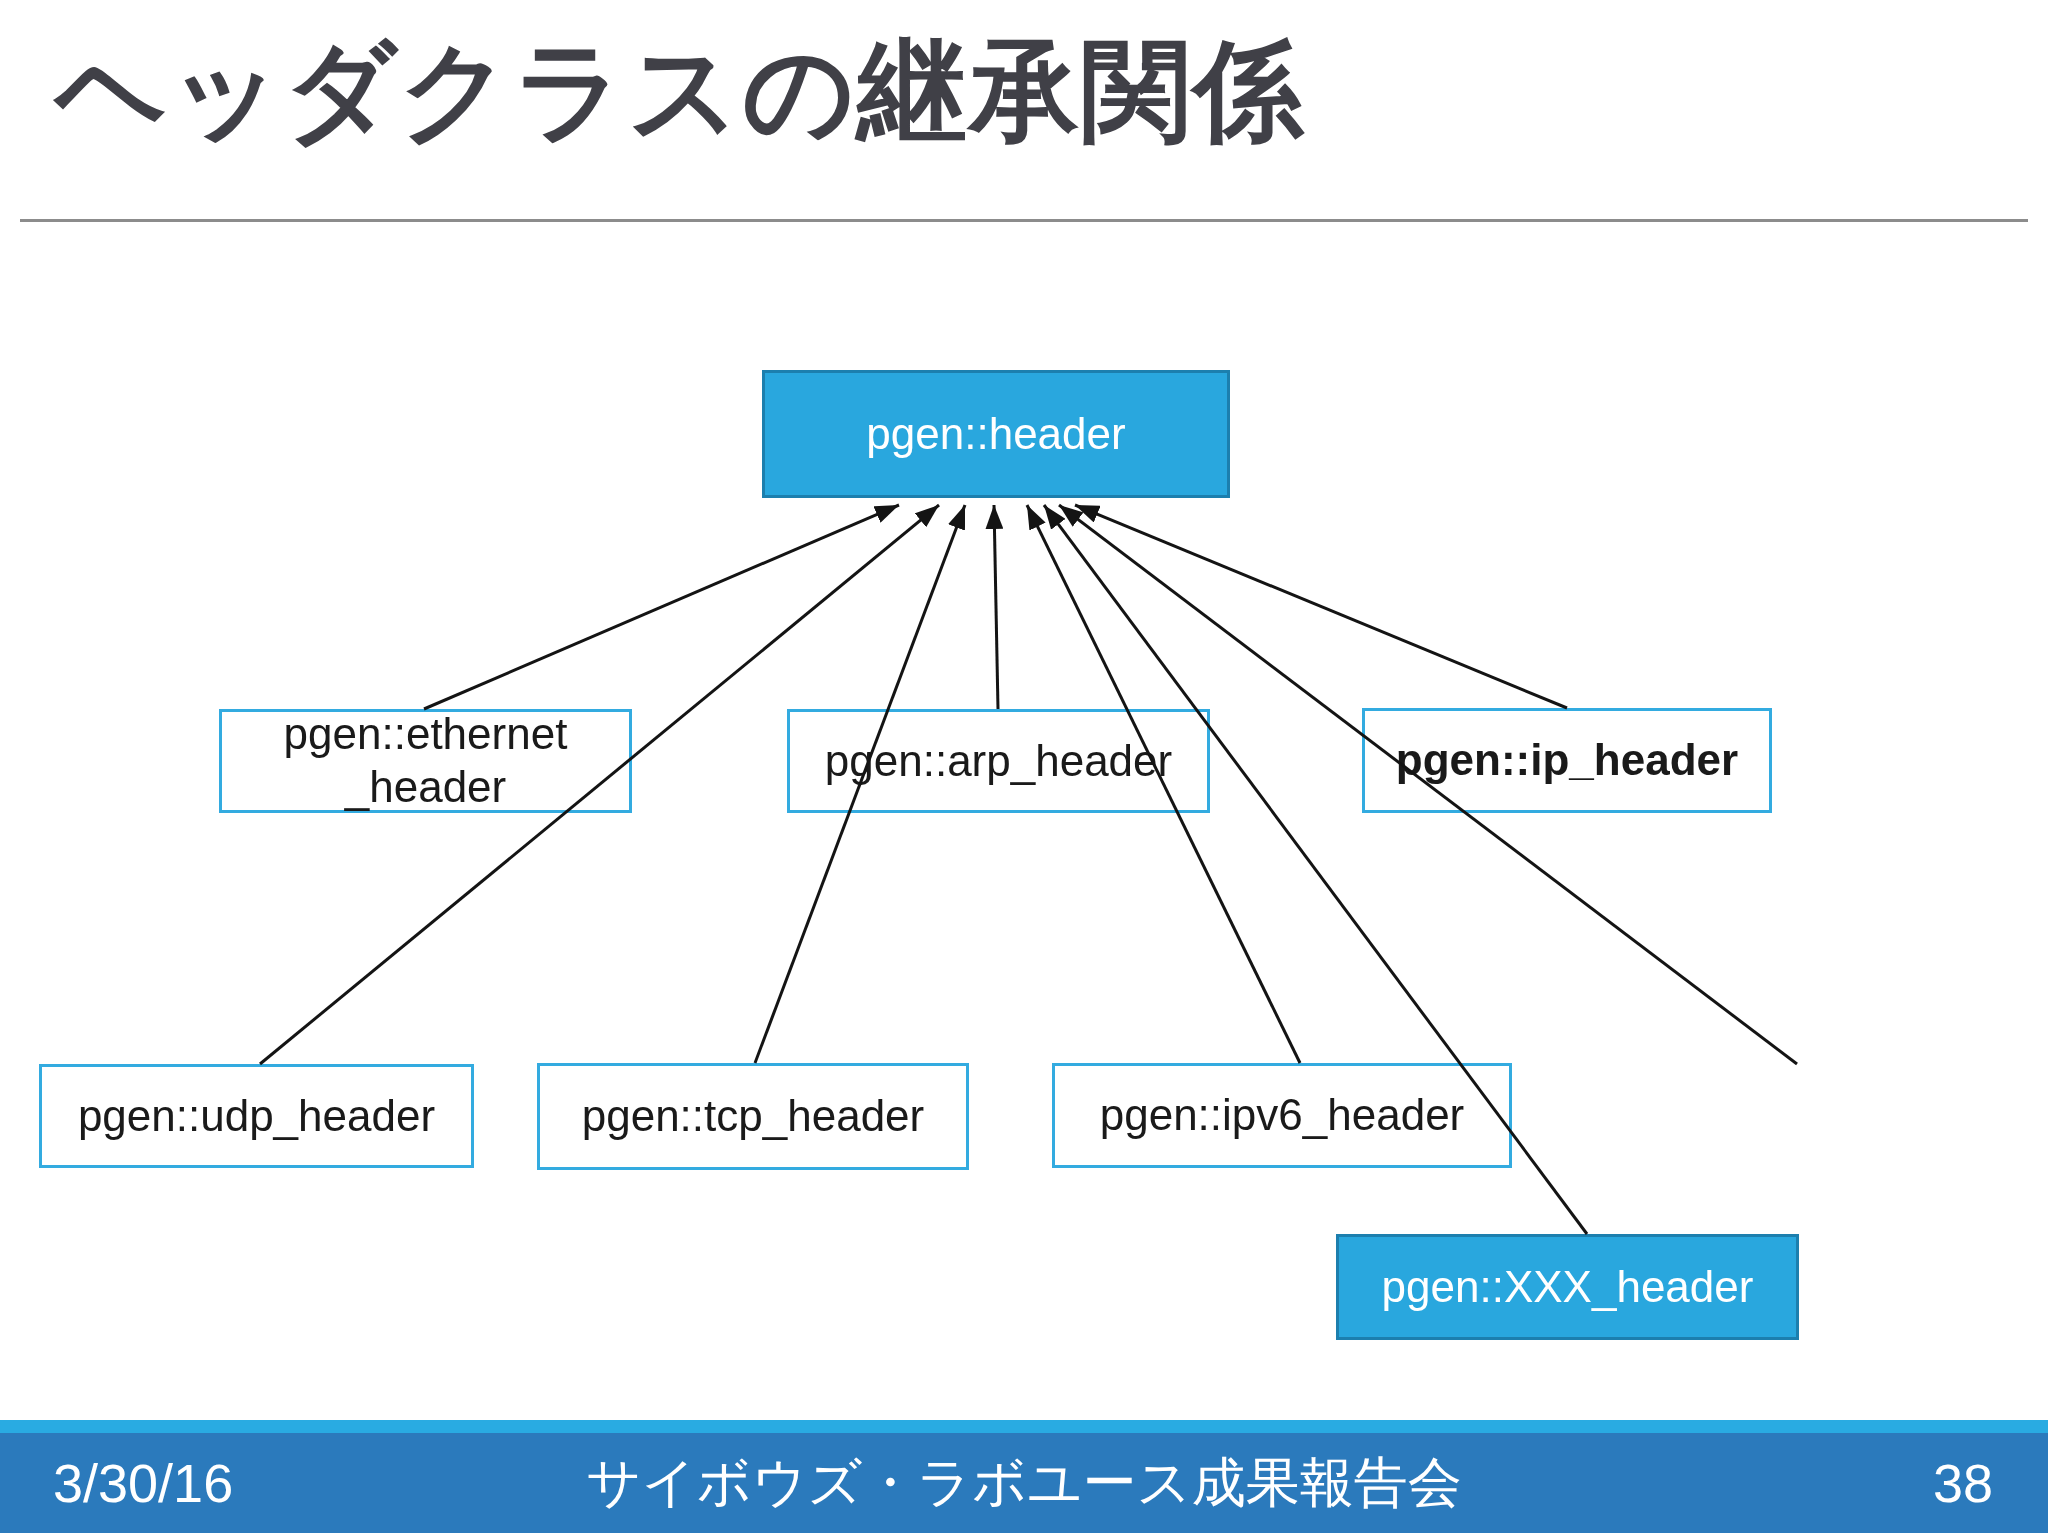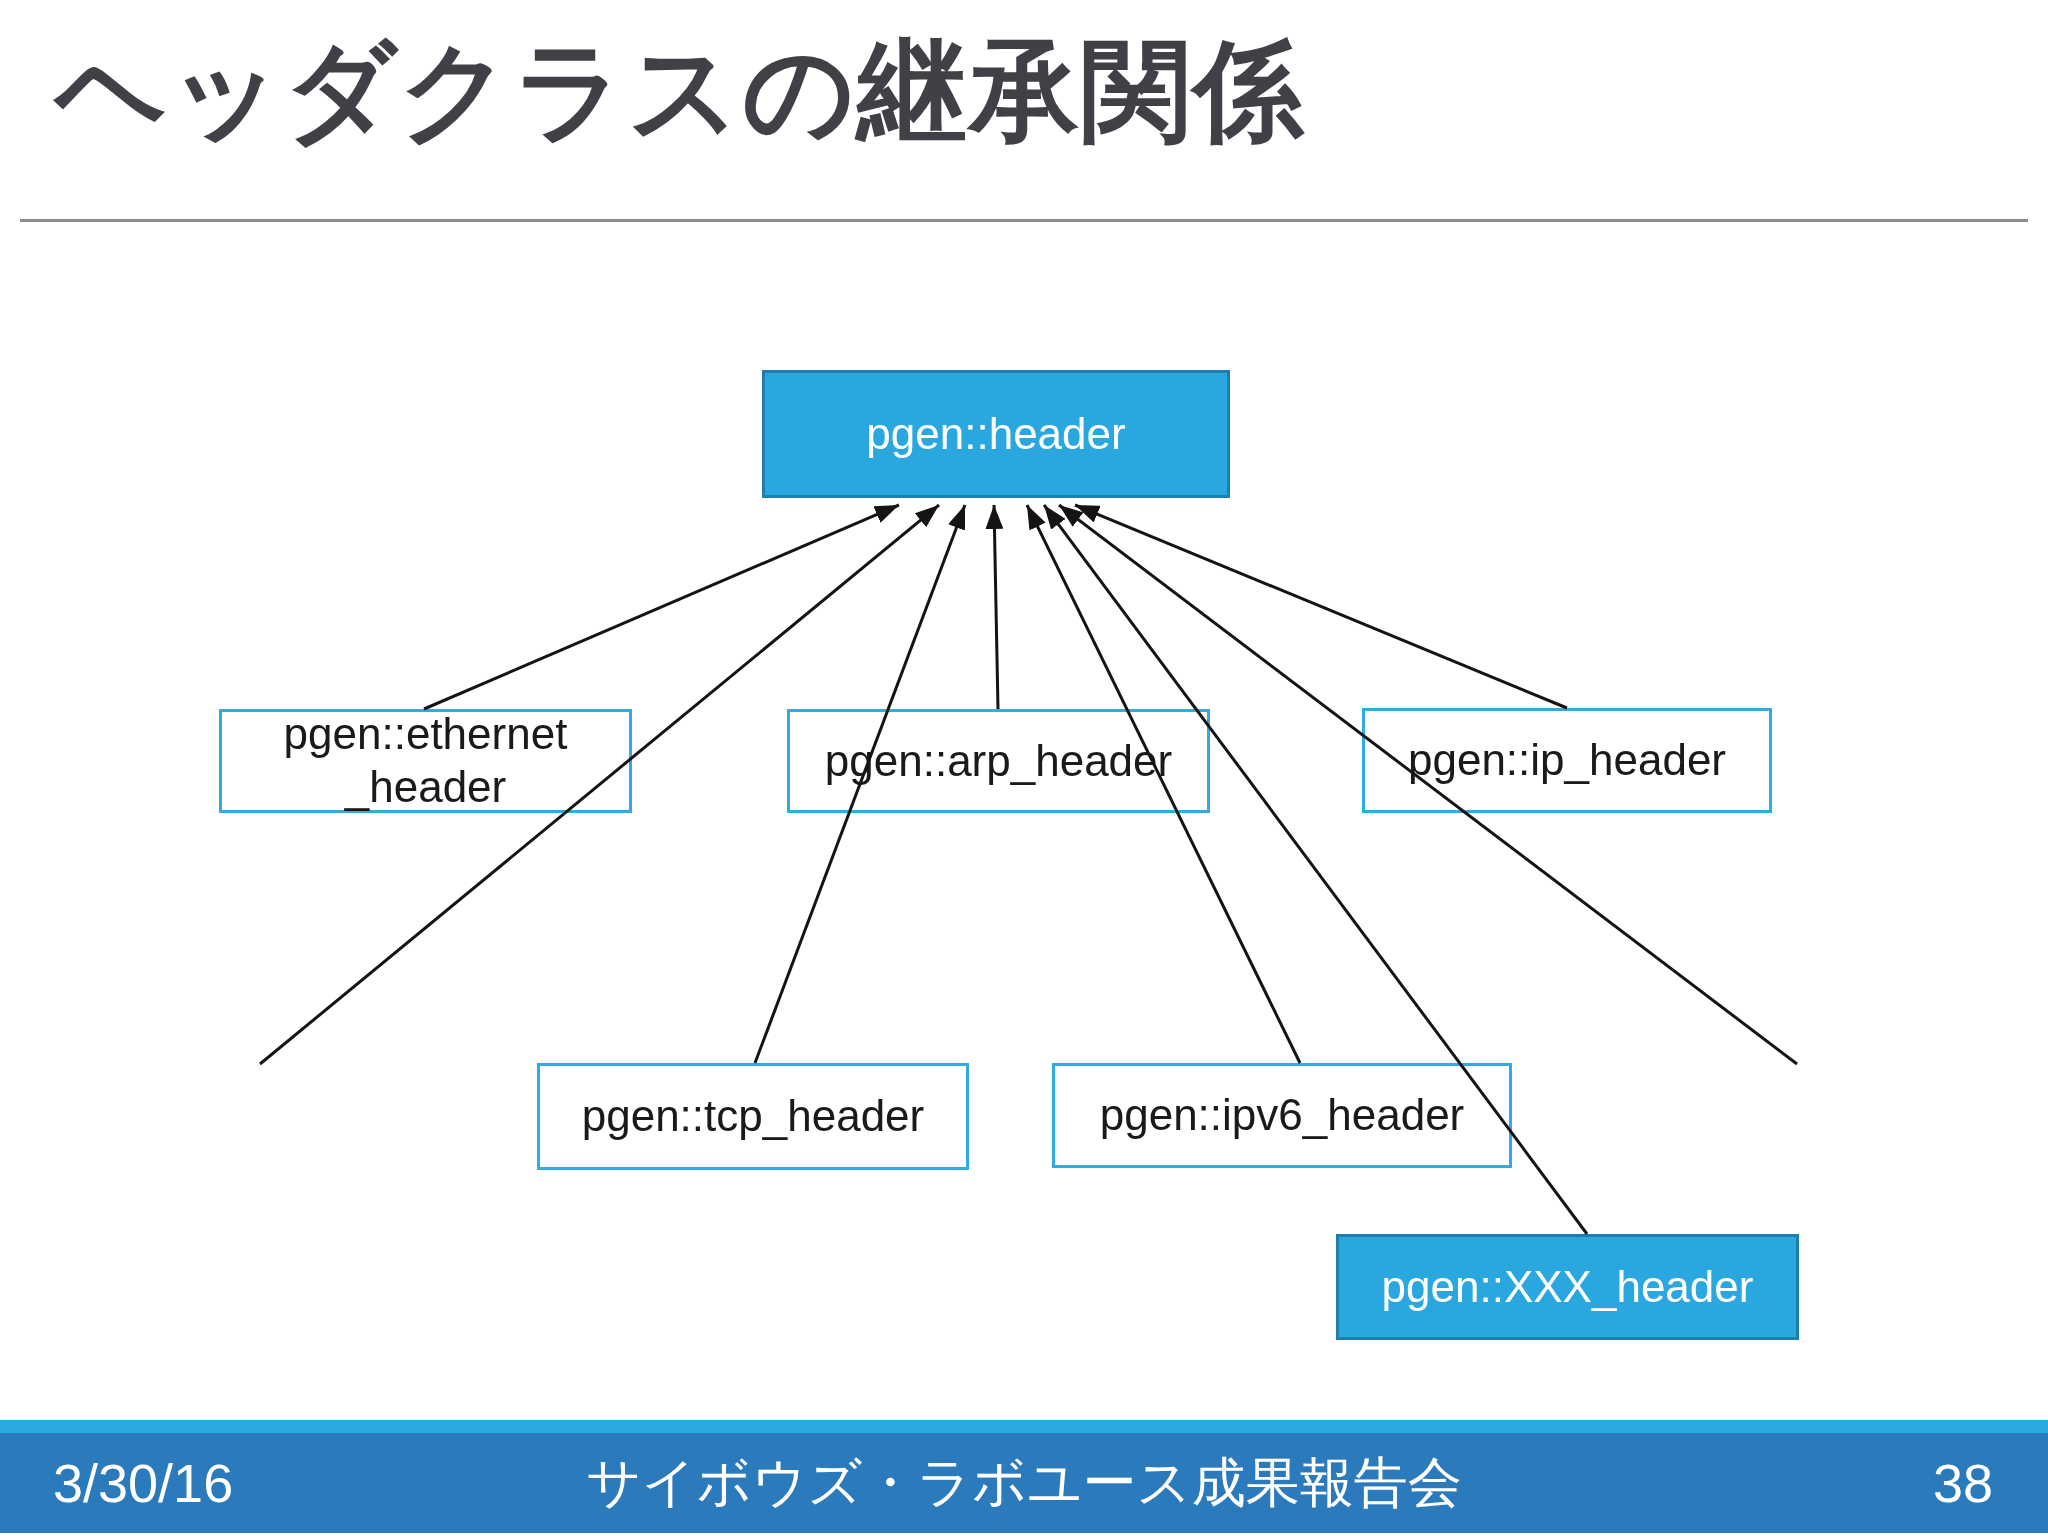--- a/index.html
+++ b/index.html
@@ -81,22 +81,25 @@
   <div class="node filled" style="left: 755px; top: 370px; width: 468px; height: 128px;">
         <span class="node-label">pgen::header</span>
       </div>
       <div class="node outline" style="left: 212px; top: 709px; width: 413px; height: 104px;">
         <span class="node-label">pgen::ethernet
 _header</span>
       </div>
       <div class="node outline" style="left: 780px; top: 709px; width: 423px; height: 104px;">
         <span class="node-label">pgen::arp_header</span>
       </div>
-      <div class="node outline" style="left: 1355px; top: 708px; width: 410px; height: 105px;">
+      <div class="node outline" style="left: 1355px; top: 708px; width: 410px; height: 105px; font-weight: bold;">
         <span class="node-label">pgen::ip_header</span>
+      </div>
+      <div class="node outline" style="left: 32px; top: 1064px; width: 435px; height: 104px;">
+        <span class="node-label">pgen::udp_header</span>
       </div>
       <div class="node outline" style="left: 530px; top: 1063px; width: 432px; height: 107px;">
         <span class="node-label">pgen::tcp_header</span>
       </div>
       <div class="node outline" style="left: 1045px; top: 1063px; width: 460px; height: 105px;">
         <span class="node-label">pgen::ipv6_header</span>
       </div>
       <div class="node filled" style="left: 1329px; top: 1234px; width: 463px; height: 106px;">
         <span class="node-label">pgen::XXX_header</span>
       </div>

